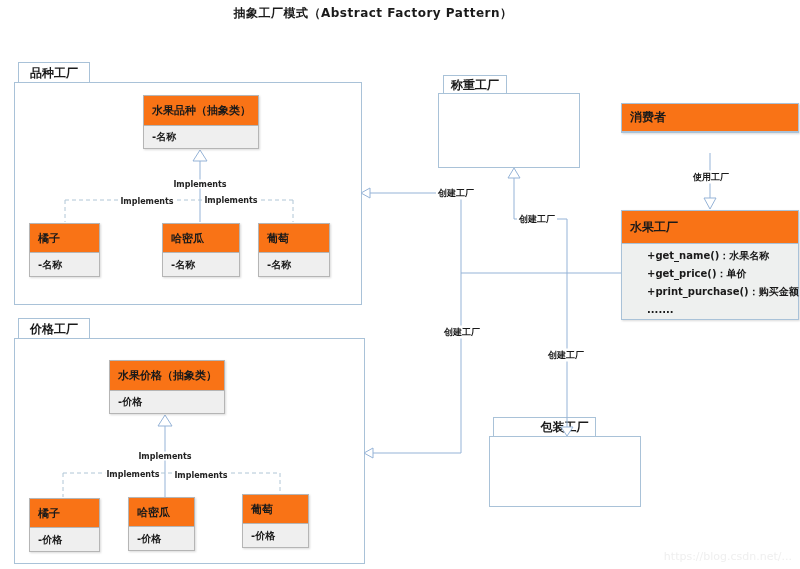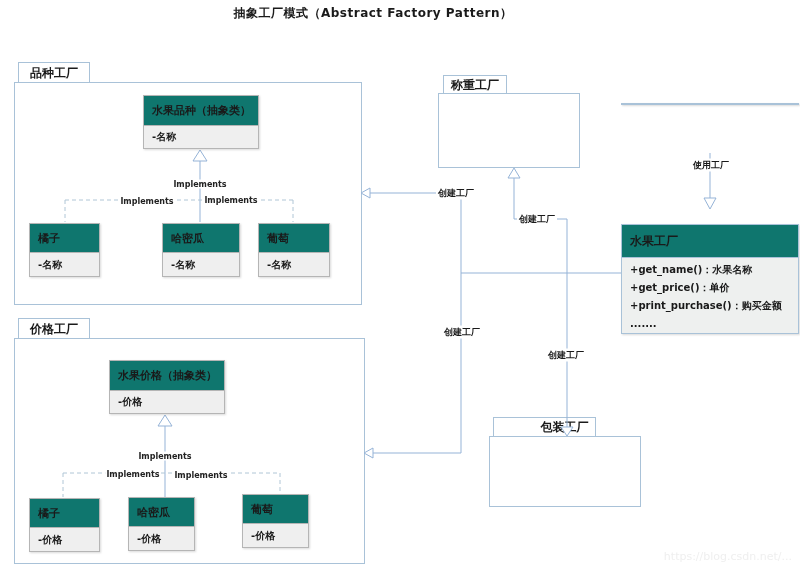--- a/index.html
+++ b/index.html
@@ -8,26 +8,26 @@
   .page-title{position:absolute;top:5px;left:0;width:746px;text-align:center;
               font-size:12px;font-weight:bold;letter-spacing:.5px;}
   .grp{position:absolute;border:1px solid #a9c2d8;background:#fff;z-index:1;}
   .tab{position:absolute;border:1px solid #a9c2d8;background:#fff;z-index:1;
        display:flex;align-items:center;justify-content:center;
        font-size:12px;font-weight:bold;white-space:nowrap;}
   .cls{position:absolute;border:1px solid #b5b5b5;background:#fff;z-index:3;
        box-shadow:1px 1px 2px rgba(0,0,0,.15);}
   .cls.blue{border-color:#a9c2d8;}
   .ct{display:flex;align-items:center;padding:0 8px;font-weight:bold;font-size:11px;
-      border-bottom:1px solid #b5b5b5;background:#0f766e;white-space:nowrap;overflow:hidden;}
+      border-bottom:1px solid #b5b5b5;background:#f97316;white-space:nowrap;overflow:hidden;}
   .blue .ct{border-bottom-color:#a9c2d8;font-size:12px;}
   .ca{display:flex;align-items:center;padding:0 8px;font-weight:bold;font-size:10px;
       background:#efefef;white-space:nowrap;overflow:hidden;}
   .methods{background:#eef0ef;padding:3px 0 0 0;}
-  .mline{height:18px;line-height:18px;padding:0 8px;font-size:10px;font-weight:bold;white-space:nowrap;}
+  .mline{height:18px;line-height:18px;padding:0 8px;font-size:10px;font-weight:bold;white-space:nowrap;margin-left:17px;}
   svg.wires{position:absolute;left:0;top:0;z-index:2;pointer-events:none;}
   .elabel{position:absolute;transform:translate(-50%,-50%);background:#fff;z-index:4;
           font-size:9px;font-weight:bold;padding:0 2px;white-space:nowrap;}
   .ilabel{position:absolute;transform:translate(-50%,-50%);background:#fff;z-index:4;
           font-size:8px;font-weight:bold;color:#222;padding:0 1px;white-space:nowrap;}
   .wm{position:absolute;right:8px;bottom:6px;font-size:11px;color:#efefef;z-index:5;}
 </style>
 </head>
 <body>
 
@@ -132,33 +132,34 @@
     <div class="ct" style="height:28px;">葡萄</div>
     <div class="ca" style="height:23px;">-价格</div>
   </div>
 
   <div class="tab" style="left:493px;top:417px;width:61px;height:19px;padding-left:40px;">
     <span>包装工厂</span>
   </div>
   <div class="grp" style="left:489px;top:436px;width:150px;height:69px;"></div>
 
   <div class="cls blue" style="left:621px;top:103px;width:176px;">
+    <div class="ct" style="height:27px;">消费者</div>
   </div>
 
-  <div class="cls blue" style="left:621px;top:224px;width:176px;">
+  <div class="cls blue" style="left:621px;top:210px;width:176px;">
     <div class="ct" style="height:32px;">水果工厂</div>
     <div class="methods">
       <div class="mline">+get_name()：水果名称</div>
       <div class="mline">+get_price()：单价</div>
       <div class="mline">+print_purchase()：购买金额</div>
       <div class="mline">.......</div>
     </div>
   </div>
 
-  <div class="elabel" style="left:711px;top:165px;">使用工厂</div>
+  <div class="elabel" style="left:711px;top:177px;">使用工厂</div>
   <div class="elabel" style="left:456px;top:193px;">创建工厂</div>
   <div class="elabel" style="left:537px;top:219px;">创建工厂</div>
   <div class="elabel" style="left:462px;top:332px;">创建工厂</div>
   <div class="elabel" style="left:566px;top:355px;">创建工厂</div>
 
   <div class="ilabel" style="left:200px;top:184px;">Implements</div>
   <div class="ilabel" style="left:147px;top:201px;">Implements</div>
   <div class="ilabel" style="left:231px;top:200px;">Implements</div>
   <div class="ilabel" style="left:165px;top:456px;">Implements</div>
   <div class="ilabel" style="left:133px;top:474px;">Implements</div>

